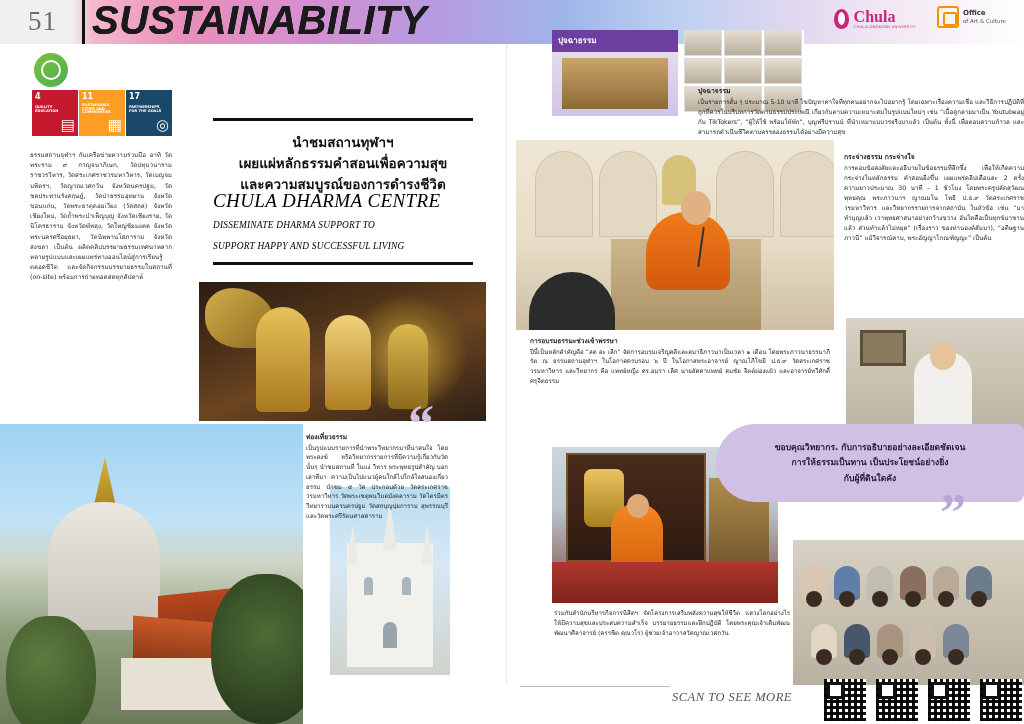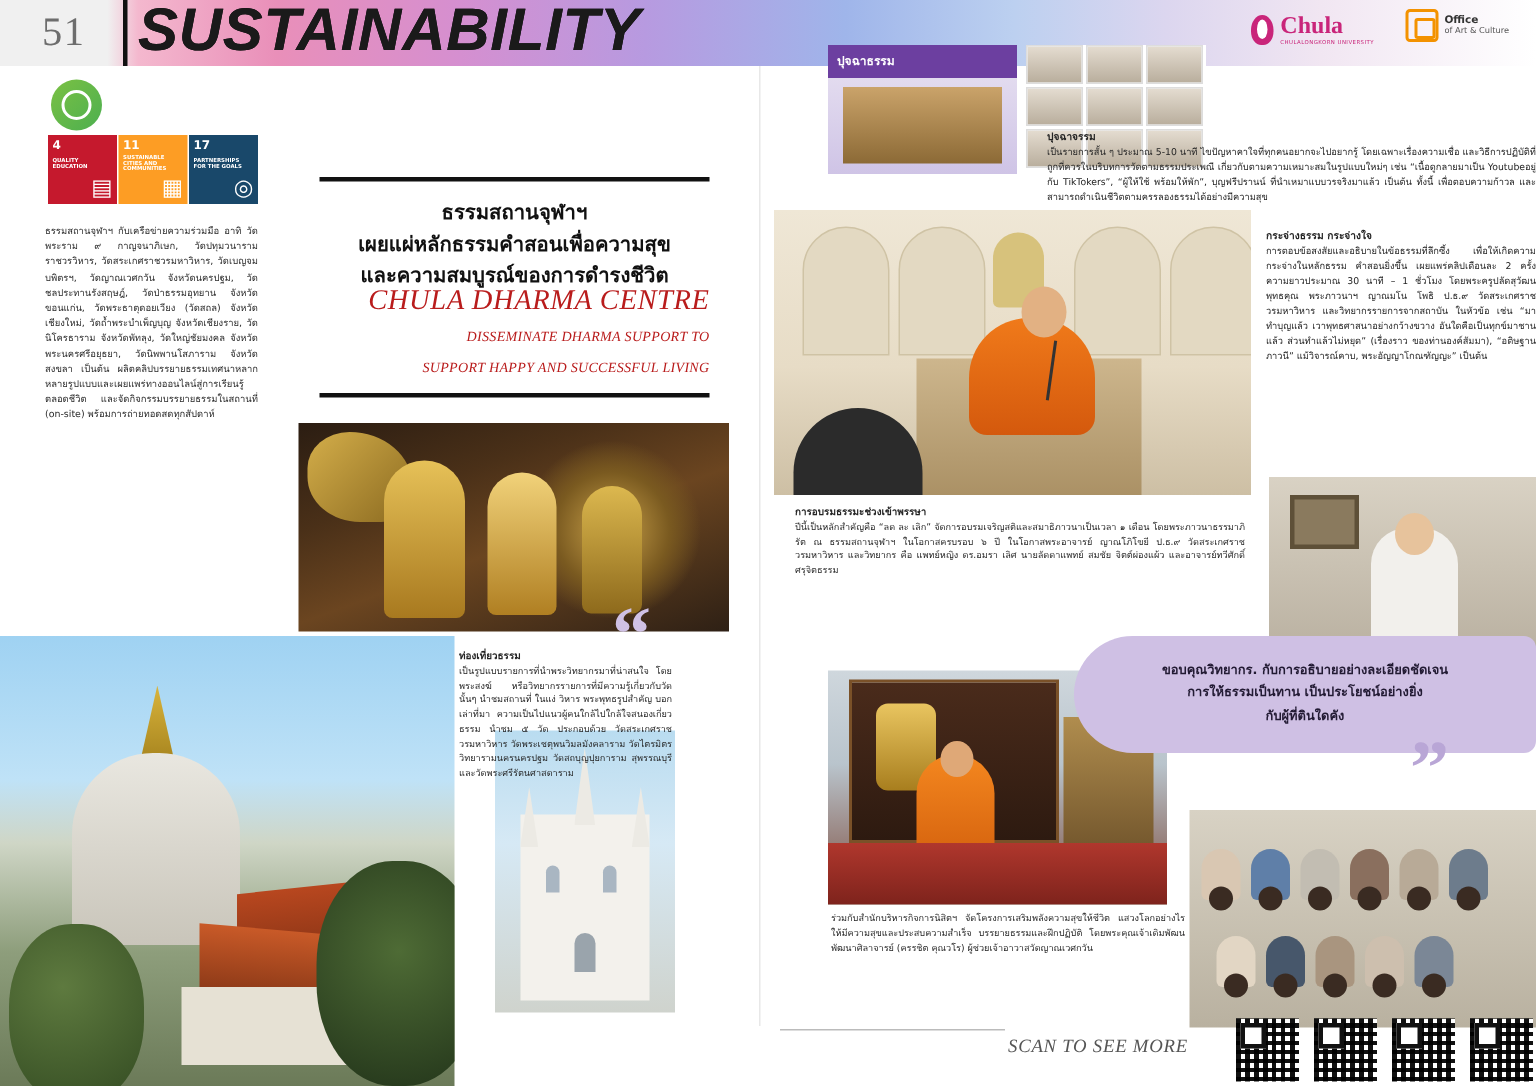--- a/index.html
+++ b/index.html
@@ -68,22 +68,22 @@
   }
 
   
   .center-rule-top{position:absolute;left:213px;top:118px;width:260px;height:3px;background:#111;}
   .center-rule-bot{position:absolute;left:213px;top:262px;width:260px;height:3px;background:#111;}
   .th-title{
     position:absolute;left:213px;top:132px;width:260px;text-align:center;
     font-family:"DejaVu Sans",sans-serif;font-weight:bold;font-size:13.5px;color:#111;line-height:1.55;
   }
   .en-title{
-    position:absolute;left:213px;top:190px;width:260px;text-align:right;
-    font-family:"Liberation Serif", serif; font-style:italic; color:#b91c1c;
+    position:absolute;left:213px;top:190px;width:260px;text-align:left;
+    font-family:"Liberation Serif", serif; font-style:italic; color:#000000;
   }
   .en-title .l1{font-size:19px;letter-spacing:.4px;}
   .en-title .l2{font-size:9.4px;line-height:1.6;margin-top:6px;display:block;letter-spacing:.2px;}
 
   
   .img{position:absolute;overflow:hidden;background:#ccc;}
   .cap{position:absolute;font-size:6.1px;line-height:1.6;color:#242424;text-align:justify;}
   .cap b{font-size:6.6px;}
 
   
@@ -247,21 +247,21 @@
       <div class="n">17</div>
       <div class="t">PARTNERSHIPS FOR THE GOALS</div>
       <div class="g">◎</div>
     </div>
   </div>
 
   <div class="left-col-text">ธรรมสถานจุฬาฯ กับเครือข่ายความร่วมมือ อาทิ วัดพระราม ๙ กาญจนาภิเษก, วัดปทุมวนารามราชวรวิหาร, วัดสระเกศราชวรมหาวิหาร, วัดเบญจมบพิตรฯ, วัดญาณเวศกวัน จังหวัดนครปฐม, วัดชลประทานรังสฤษฎ์, วัดป่าธรรมอุทยาน จังหวัดขอนแก่น, วัดพระธาตุดอยเวียง (วัดสถล) จังหวัดเชียงใหม่, วัดถ้ำพระบำเพ็ญบุญ จังหวัดเชียงราย, วัดนิโครธาราม จังหวัดพัทลุง, วัดใหญ่ชัยมงคล จังหวัดพระนครศรีอยุธยา, วัดนิพพานโสภาราม จังหวัดสงขลา เป็นต้น ผลิตคลิปบรรยายธรรมเทศนาหลากหลายรูปแบบและเผยแพร่ทางออนไลน์สู่การเรียนรู้ตลอดชีวิต และจัดกิจกรรมบรรยายธรรมในสถานที่ (on-site) พร้อมการถ่ายทอดสดทุกสัปดาห์</div>
 
   <div class="center-rule-top"></div>
   <div class="th-title">
-    <div>ธรรมสถานจุฬาฯ</div>
+    <div>นำชมสถานทุฬาฯ</div>
     <div>เผยแผ่หลักธรรมคำสอนเพื่อความสุข</div>
     <div>และความสมบูรณ์ของการดำรงชีวิต</div>
   </div>
   <div class="en-title">
     <span class="l1">CHULA DHARMA CENTRE</span>
     <span class="l2">DISSEMINATE DHARMA SUPPORT TO</span>
     <span class="l2">SUPPORT HAPPY AND SUCCESSFUL LIVING</span>
   </div>
   <div class="center-rule-bot"></div>
 

